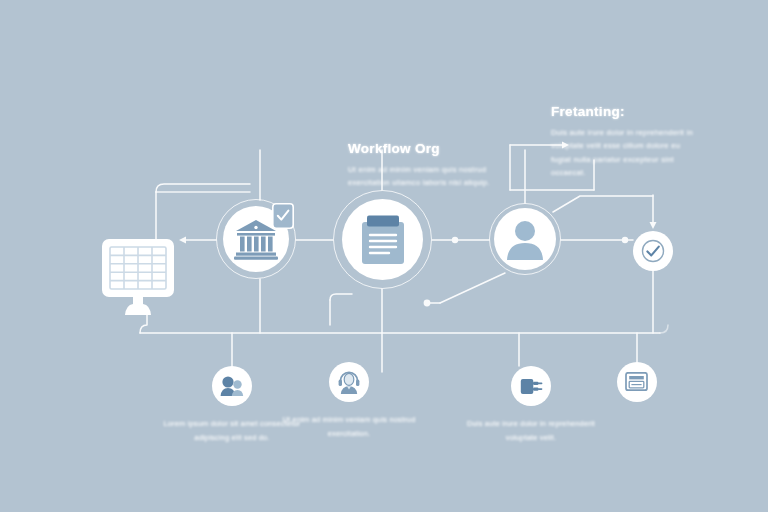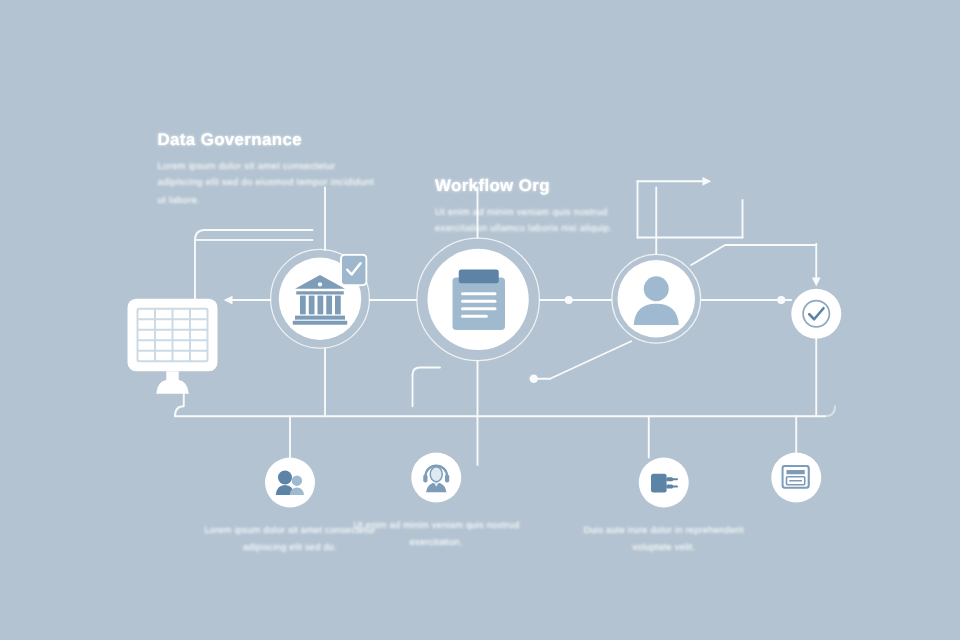--- a/index.html
+++ b/index.html
@@ -206,30 +206,30 @@
 
       <path d="M660 333 Q668 333 668 325" stroke-opacity="0.55"></path>
 
       <path d="M232 333 L232 366"></path>
       <path d="M365 333 L365 362" stroke-opacity="0.0"></path>
       <path d="M519 333 L519 366"></path>
       <path d="M637 333 L637 362"></path>
     </g>
   </svg>
 
-  <div class="section" id="sec-0">
-    <p class="sec-title">Data Governance</p>
-    <p class="sec-body">Lorem ipsum dolor sit amet consectetur adipiscing elit sed do eiusmod tempor incididunt ut labore.</p>
-  </div>
 
   <div class="section" id="sec-1">
     <p class="sec-title">Workflow Org</p>
     <p class="sec-body">Ut enim ad minim veniam quis nostrud exercitation ullamco laboris nisi aliquip.</p>
   </div>
 
+  <div class="section" id="sec-2">
+    <p class="sec-title">Fretanting:</p>
+    <p class="sec-body">Duis aute irure dolor in reprehenderit in voluptate velit esse cillum dolore eu fugiat nulla pariatur excepteur sint occaecat.</p>
+  </div>
 
   <div id="monitor">
     <svg width="74" height="78" viewBox="0 0 74 78" xmlns="http://www.w3.org/2000/svg">
       <rect x="1" y="1" width="72" height="58" rx="7" fill="#ffffff"></rect>
       <g fill="none" stroke="#ccdae6" stroke-width="1.6">
         <rect x="9" y="9" width="56" height="42" rx="1.5"></rect>
         <line x1="9" y1="17.4" x2="65" y2="17.4"></line>
         <line x1="9" y1="25.8" x2="65" y2="25.8"></line>
         <line x1="9" y1="34.2" x2="65" y2="34.2"></line>
         <line x1="9" y1="42.6" x2="65" y2="42.6"></line>

